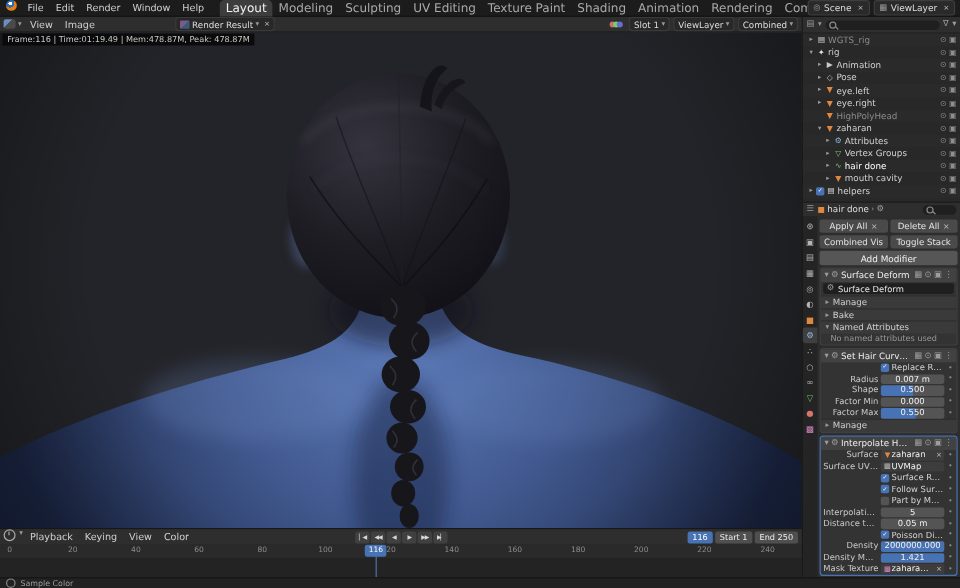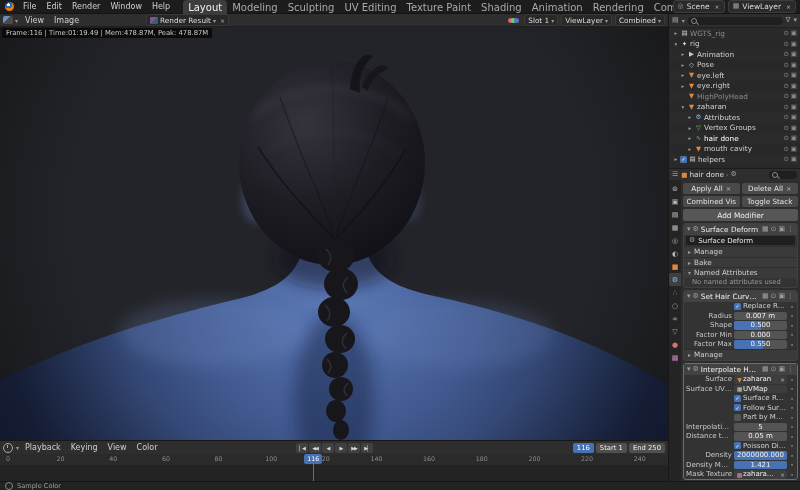--- a/index.html
+++ b/index.html
@@ -5,21 +5,21 @@
   html,body{margin:0;padding:0;}
   body{width:800px;height:490px;position:relative;overflow:hidden;background:#1d1d1d;
        font-family:"DejaVu Sans",sans-serif;font-size:8px;color:#d6d6d6;}
   .abs{position:absolute;}
   .menu{padding:0 5px;height:13px;line-height:13px;color:#cfcfcf;border-radius:2px;white-space:nowrap;}
   .hic{color:#9c9c9c;font-size:7px;line-height:1;}
   .xic{color:#b5b5b5;font-size:6px;margin-left:auto;padding-left:2px;}
   .caret{color:#999;font-size:6px;}
 
   
-  #topbar{left:0;top:0;width:800px;height:14px;background:#1c1c1c;display:flex;align-items:center;z-index:6;border-bottom:1px solid #141414;box-sizing:border-box;}
+  #topbar{left:0;top:0;width:800px;height:14px;background:#1c1c1c;display:flex;z-index:6;border-bottom:1px solid #141414;box-sizing:border-box;}
   .logo{width:9px;height:9px;flex:none;border-radius:50%;margin:0 4px 0 5px;
         background:radial-gradient(circle at 38% 32%,#ffffff 0 1.5px,#2a6db3 1.5px 3.5px,#e87d0d 3.5px);}
   #topbar-menus{display:flex;}
   #workspaces{display:flex;margin-left:8px;height:14px;overflow:hidden;}
   .ws{padding:0 5px;height:14px;line-height:15px;color:#a9a9a9;border-radius:4px 4px 0 0;white-space:nowrap;font-size:10px;}
   .ws.active{background:#3d3d3d;color:#f2f2f2;}
   #topbar-right{margin-left:auto;display:flex;align-items:center;gap:3px;padding-right:4px;}
   .selector{display:flex;align-items:center;gap:3px;background:#2a2a2a;border:1px solid #3d3d3d;border-radius:3px;height:11px;padding:0 4px;color:#ddd;font-size:7.5px;}
 
   
@@ -77,21 +77,21 @@
   .fillbar{position:absolute;left:0;top:0;bottom:0;background:#4772b3;z-index:0;}
   .mfield .val{position:relative;z-index:1;white-space:nowrap;overflow:hidden;text-overflow:ellipsis;}
   .fic{font-size:6px;width:7px;text-align:center;position:relative;z-index:1;flex:none;}
   .dot{width:6px;color:#8d8d8d;font-size:6px;text-align:center;flex:none;}
   .checkbox{width:7px;height:7px;border-radius:1.5px;background:#545454;flex:none;display:flex;align-items:center;justify-content:center;color:#fff;font-size:5px;}
   .checkbox.on{background:#4772b3;}
   .check-label{color:#d2d2d2;flex:1;white-space:nowrap;overflow:hidden;text-overflow:ellipsis;}
 
   
   #timeline{left:0;top:440px;width:668px;height:41px;background:#262626;border-top:1px solid #171717;box-sizing:border-box;}
-  .tl-hdr{position:relative;height:13px;background:#2e2e2e;display:flex;align-items:center;gap:1px;padding:0 3px;border-bottom:1px solid #202020;}
+  .tl-hdr{position:relative;height:13px;background:#2e2e2e;display:flex;align-items:flex-start;gap:1px;padding:0 3px;border-bottom:1px solid #202020;}
   .clock{width:8px;height:8px;border-radius:50%;border:1px solid #aaa;position:relative;flex:none;margin-right:2px;}
   .clock::after{content:'';position:absolute;left:3px;top:1px;width:1px;height:3px;background:#aaa;}
   #transport{position:absolute;left:296px;top:1.5px;display:flex;gap:1px;}
   .tbtn{width:12px;height:10px;background:#404040;border-radius:2px;display:flex;align-items:center;justify-content:center;font-size:5px;color:#d8d8d8;letter-spacing:-1px;}
   .tl-fields{position:absolute;right:3px;top:1.5px;display:flex;gap:2px;}
   .tfield{height:10px;line-height:10px;padding:0 4px;background:#4f4f4f;border-radius:2px;font-size:6.8px;color:#eee;white-space:nowrap;}
   .tfield.cur{background:#4772b3;color:#fff;}
   #ruler{position:absolute;left:0;top:13px;width:668px;height:11px;background:#2a2a2a;border-bottom:1px solid #1f1f1f;}
   .tick{position:absolute;top:1px;font-size:6.3px;color:#8d8d8d;transform:translateX(-50%);}
   #tl-track{position:absolute;left:0;top:24px;width:668px;height:17px;background:#232323;}

